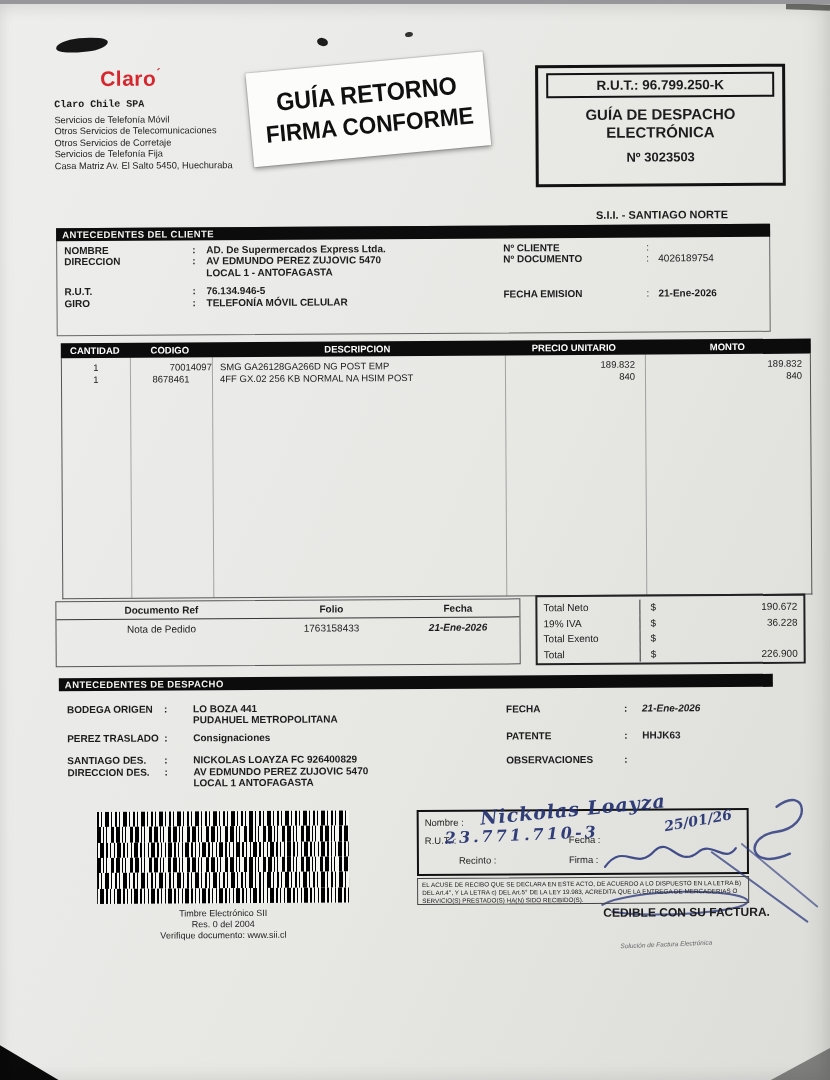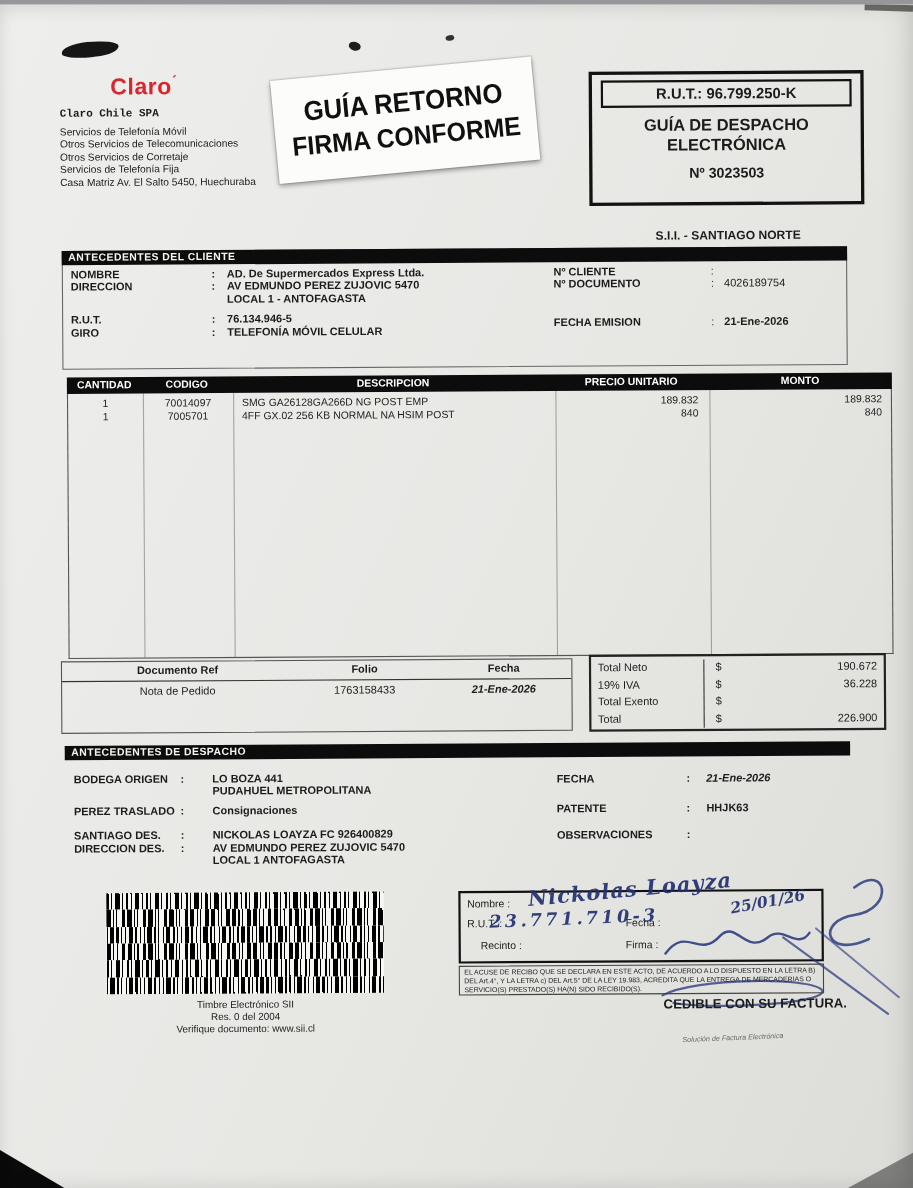--- a/index.html
+++ b/index.html
@@ -131,28 +131,28 @@
       <span>PRECIO UNITARIO</span>
       <span>MONTO</span>
     </div>
     <div class="abs ibody" style="left:62px;top:352px;width:750px;height:241px;">
       <div class="vline" style="left:68px;"></div>
       <div class="vline" style="left:150px;"></div>
       <div class="vline" style="left:443px;"></div>
       <div class="vline" style="left:583px;"></div>
       <div class="irow" style="top:4px;">
         <span style="text-align:center;">1</span>
-        <span style="text-align:center;">70014097</span>
+        <span style="text-align:right;">70014097</span>
         <span style="padding-left:8px;">SMG GA26128GA266D NG POST EMP</span>
         <span class="num" style="padding-right:10px;">189.832</span>
         <span class="num" style="padding-right:8px;">189.832</span>
       </div>
       <div class="irow" style="top:16px;">
         <span style="text-align:center;">1</span>
-        <span style="text-align:center;">7005701</span>
+        <span style="text-align:center;">8678461</span>
         <span style="padding-left:8px;">4FF GX.02 256 KB NORMAL NA HSIM POST</span>
         <span class="num" style="padding-right:10px;">840</span>
         <span class="num" style="padding-right:8px;">840</span>
       </div>
     </div>
 
     <div class="abs" style="left:55px;top:595px;width:465px;height:66px;border:1px solid #555;">
       <div style="display:grid;grid-template-columns:210px 130px 1fr;font-weight:bold;font-size:10px;text-align:center;padding-top:3px;border-bottom:1px solid #333;padding-bottom:3px;">
         <span>Documento Ref</span>
         <span>Folio</span>
@@ -249,21 +249,21 @@
     </div>
     <div class="abs" style="left:95px;top:903px;width:252px;text-align:center;font-size:9px;line-height:11px;">
       <div>Timbre Electrónico SII</div>
       <div>Res. 0 del 2004</div>
       <div>Verifique documento: www.sii.cl</div>
     </div>
 
     <div class="abs" style="left:415px;top:806px;width:332px;height:66px;border:2px solid #111;font-size:9.5px;">
       <span class="abs" style="left:6px;top:5px;">Nombre :</span>
       <span class="abs" style="left:6px;top:23px;">R.U.T. :</span>
-      <span class="abs" style="left:2px;top:43px;padding-left:16px;">Recinto :</span>
+      <span class="abs" style="left:24px;top:43px;padding-left:16px;">Recinto :</span>
       <span class="abs" style="left:150px;top:23px;">Fecha :</span>
       <span class="abs" style="left:150px;top:43px;">Firma :</span>
     </div>
     <div class="hand" style="left:478px;top:795px;font-size:19px;letter-spacing:1px;transform:rotate(-5deg);">Nickolas Loayza</div>
     <div class="hand" style="left:443px;top:822px;font-size:16px;letter-spacing:3px;transform:rotate(-2deg);">23.771.710-3</div>
     <div class="hand" style="left:662px;top:810px;font-size:14px;transform:rotate(-10deg);">25/01/26</div>
     <svg class="abs" style="left:598px;top:836px;" width="140" height="36" viewBox="0 0 140 36">
       <path d="M5,28 C25,2 35,34 55,12 C70,-2 78,30 98,14 C112,2 125,26 136,10" fill="none" stroke="#24327a" stroke-width="2.2" stroke-linecap="round" opacity="0.85"></path>
     </svg>
     <svg class="abs" style="left:590px;top:780px;" width="240" height="155" viewBox="0 0 240 155">

